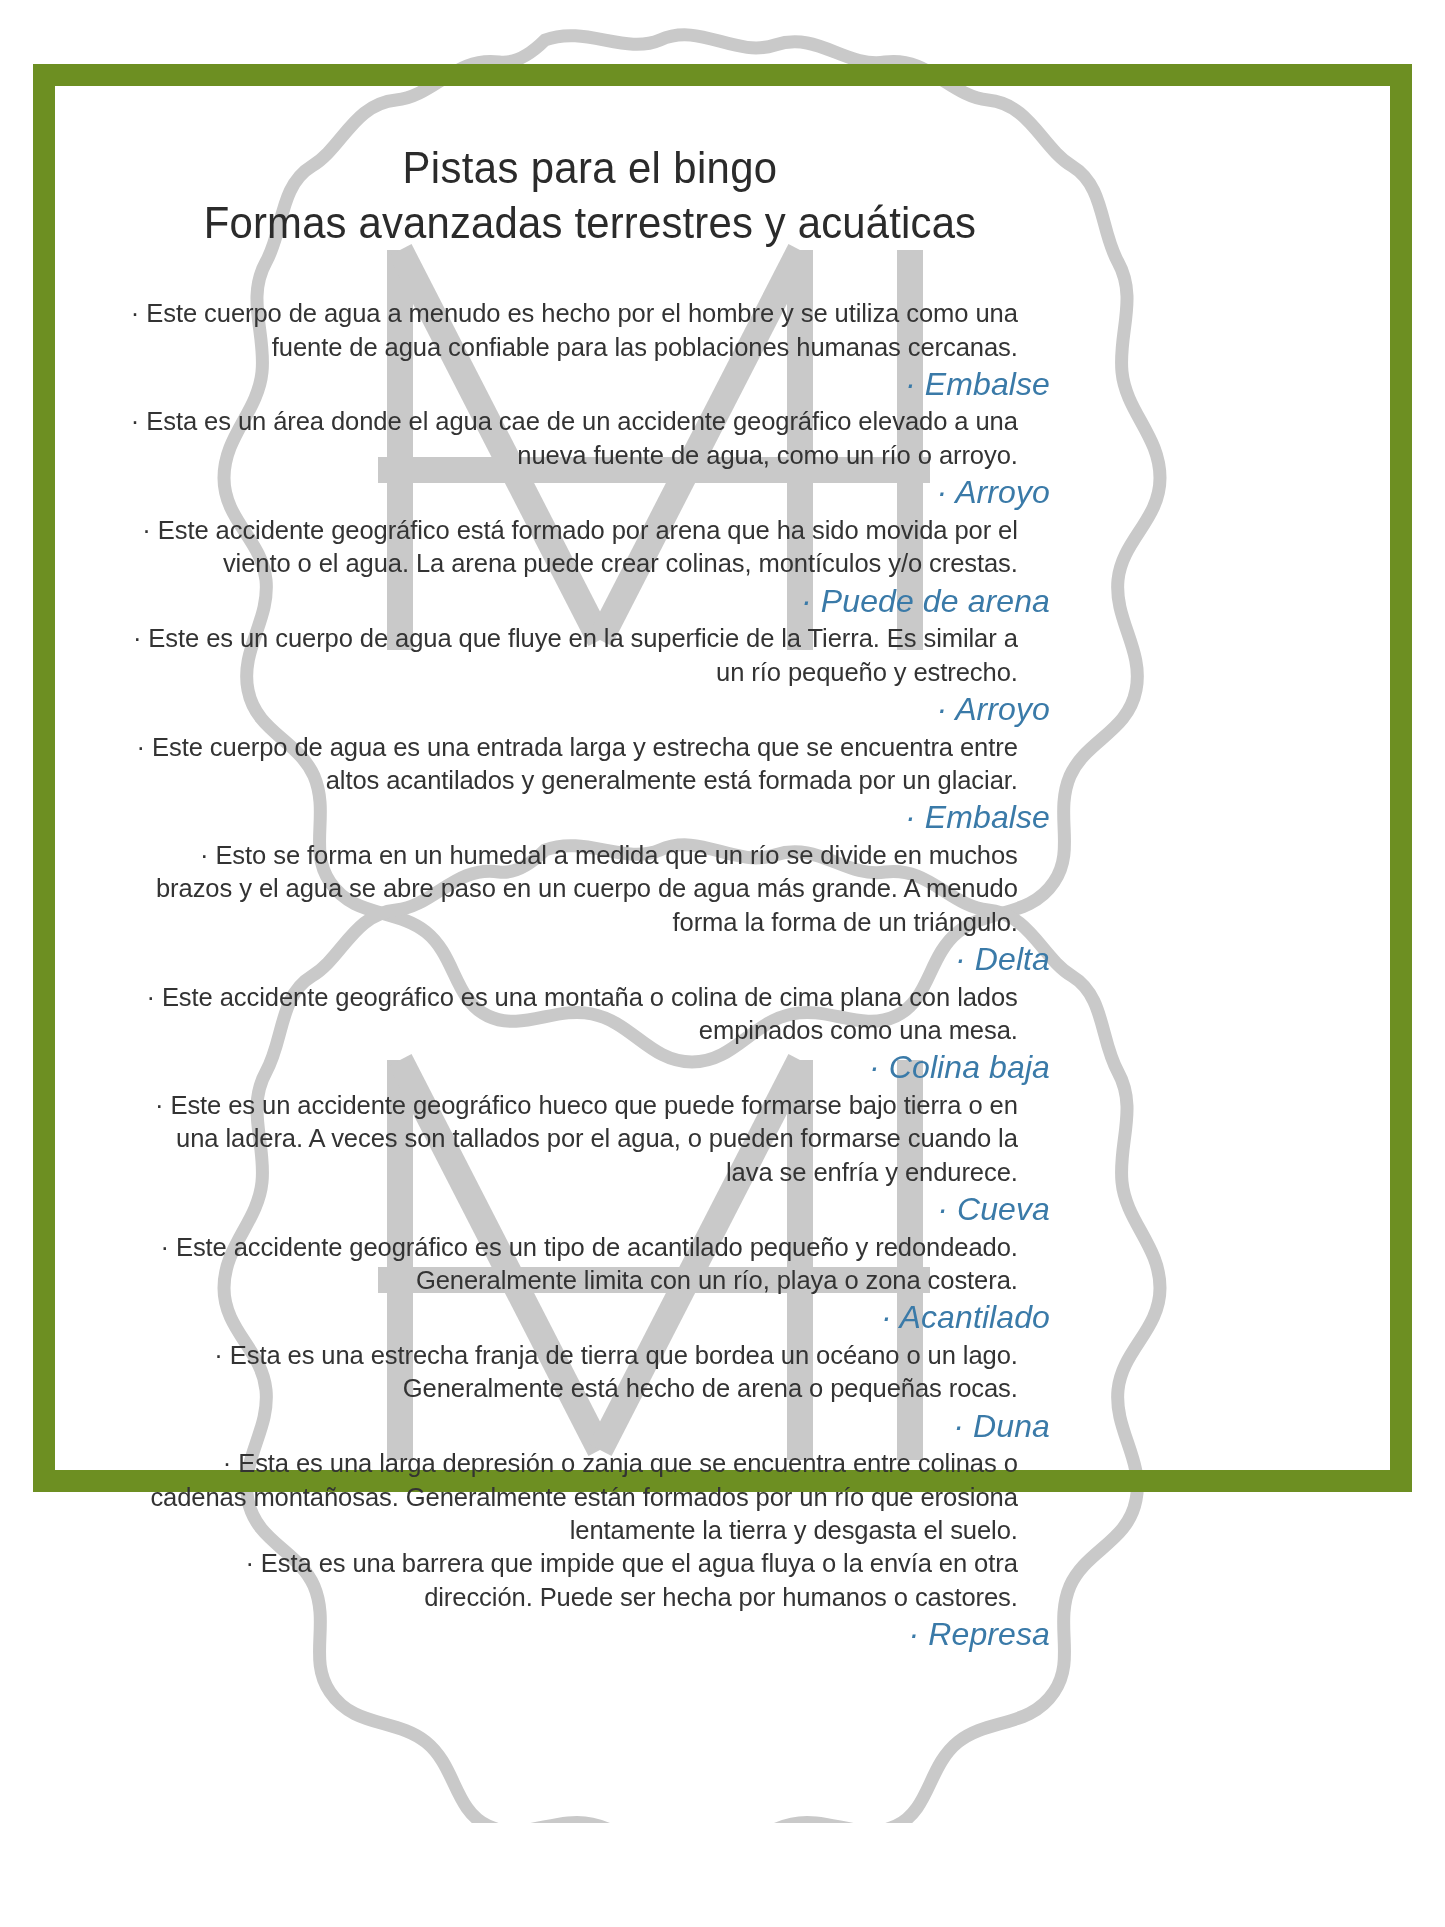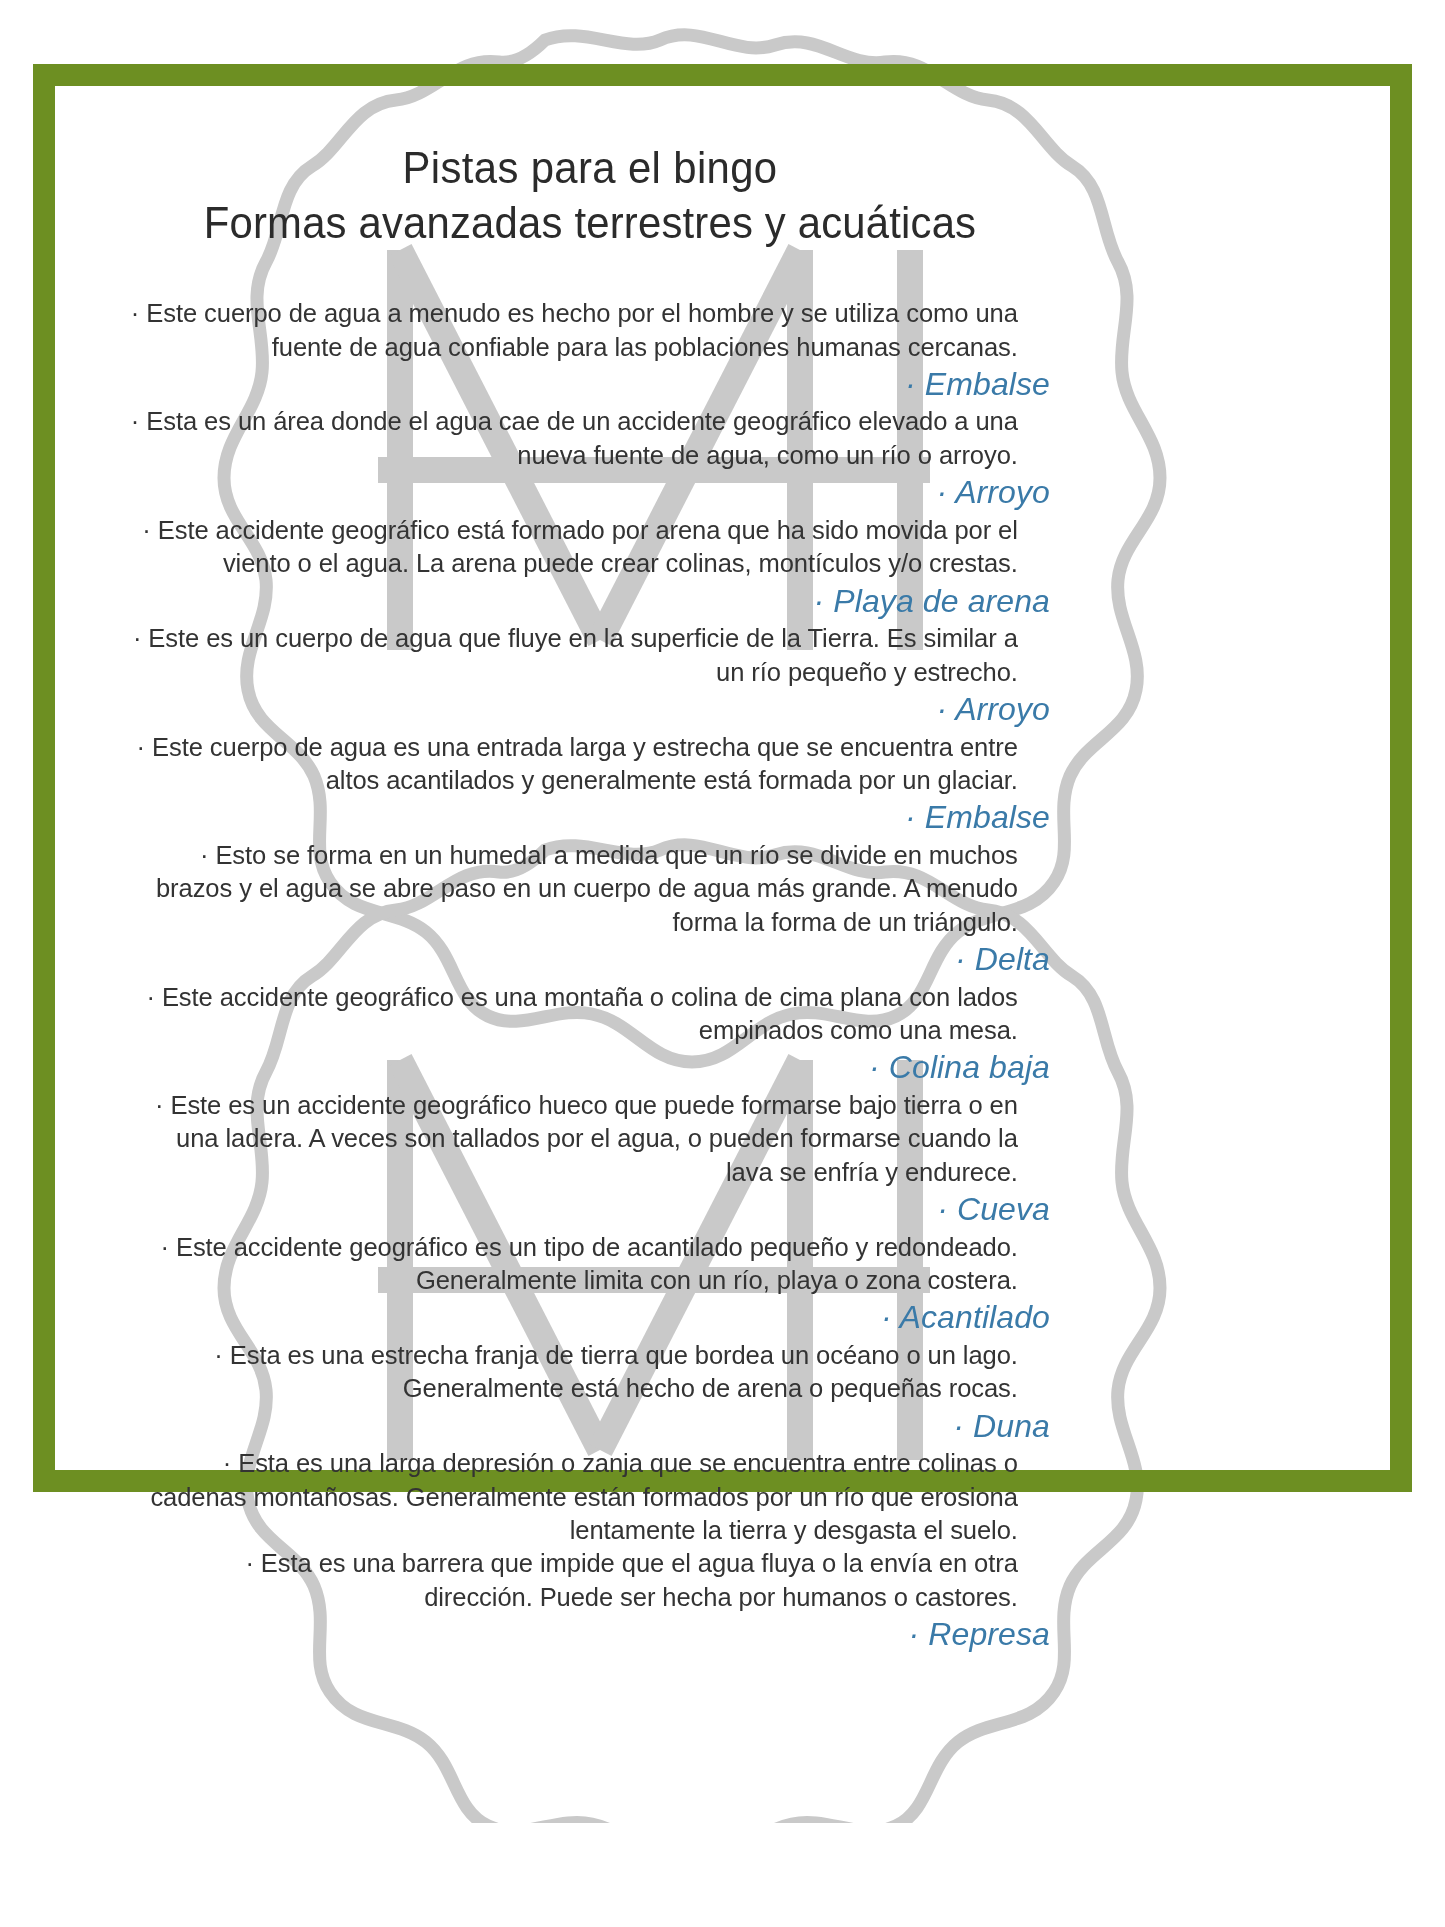--- a/index.html
+++ b/index.html
@@ -213,21 +213,21 @@
         <p class="clue-answer">· Embalse</p>
       </div>
 
       <div class="clue-block">
         <p class="clue-text">· Esta es un área donde el agua cae de un accidente geográfico elevado a una nueva fuente de agua, como un río o arroyo.</p>
         <p class="clue-answer">· Arroyo</p>
       </div>
 
       <div class="clue-block">
         <p class="clue-text">· Este accidente geográfico está formado por arena que ha sido movida por el viento o el agua. La arena puede crear colinas, montículos y/o crestas.</p>
-        <p class="clue-answer">· Playa de arena</p>
+        <p class="clue-answer">· Puede de arena</p>
       </div>
 
       <div class="clue-block">
         <p class="clue-text">· Este es un cuerpo de agua que fluye en la superficie de la Tierra. Es similar a un río pequeño y estrecho.</p>
         <p class="clue-answer">· Arroyo</p>
       </div>
 
       <div class="clue-block">
         <p class="clue-text">· Este cuerpo de agua es una entrada larga y estrecha que se encuentra entre altos acantilados y generalmente está formada por un glaciar.</p>
         <p class="clue-answer">· Embalse</p>

